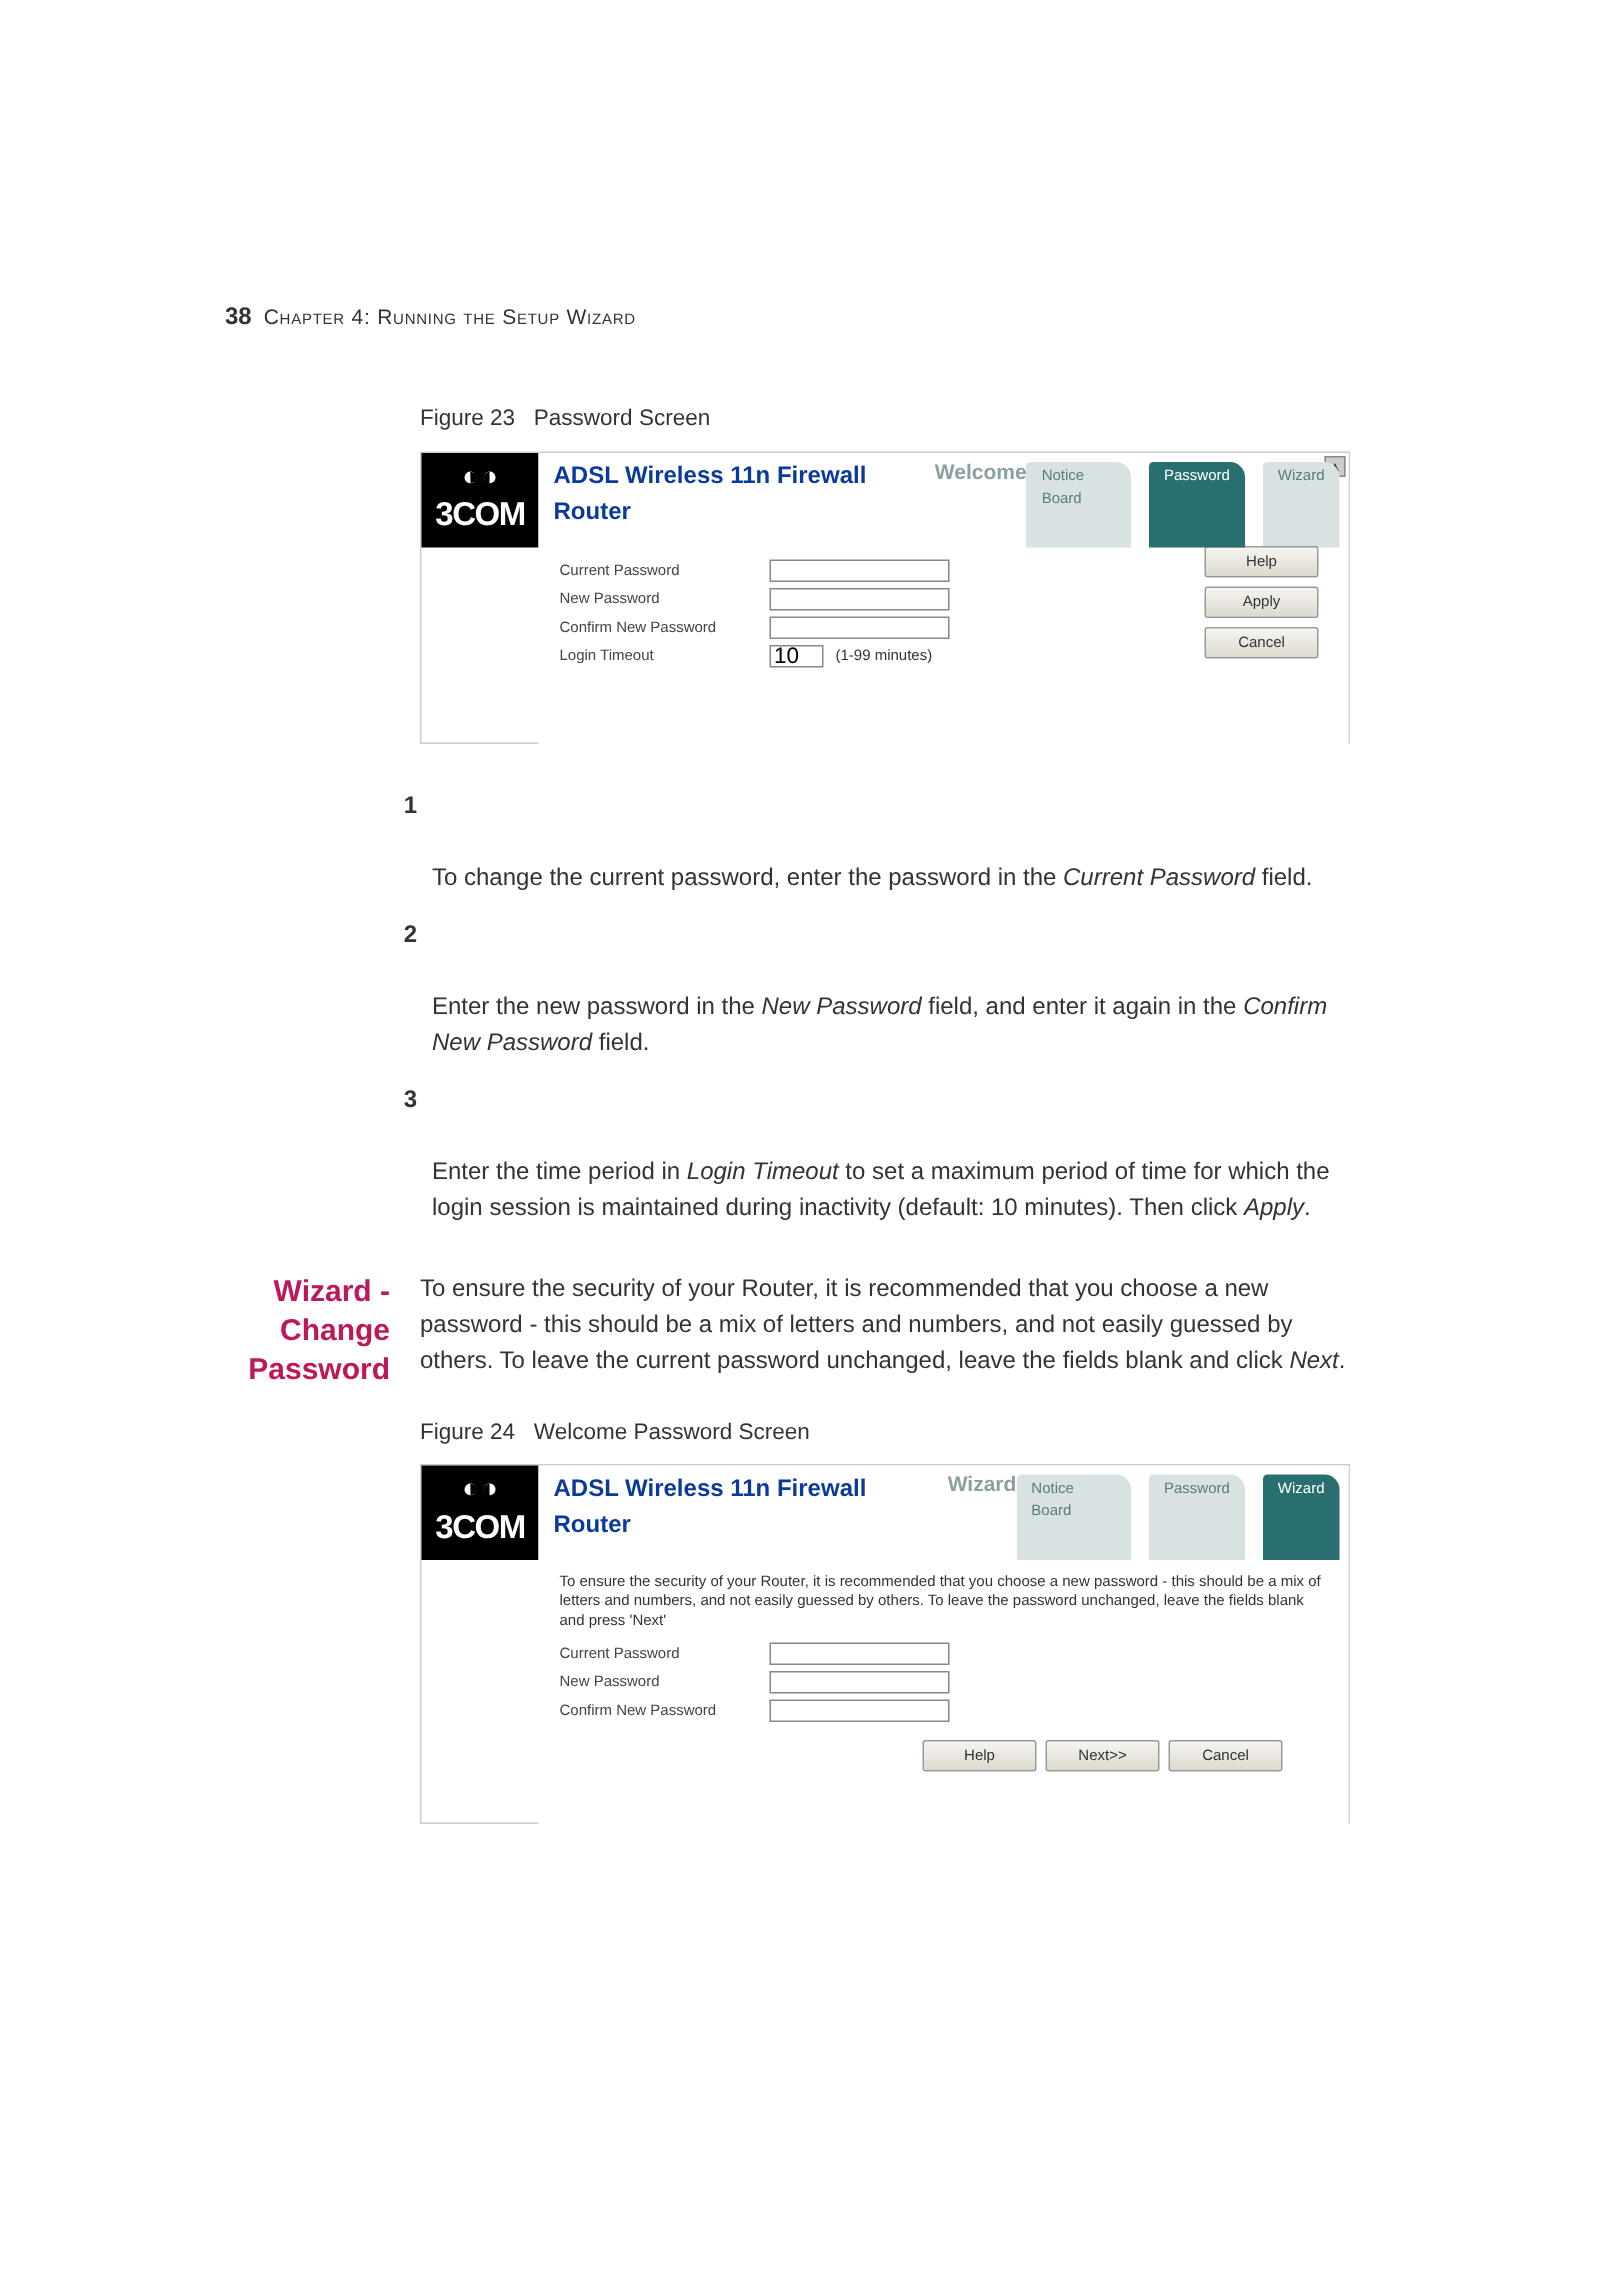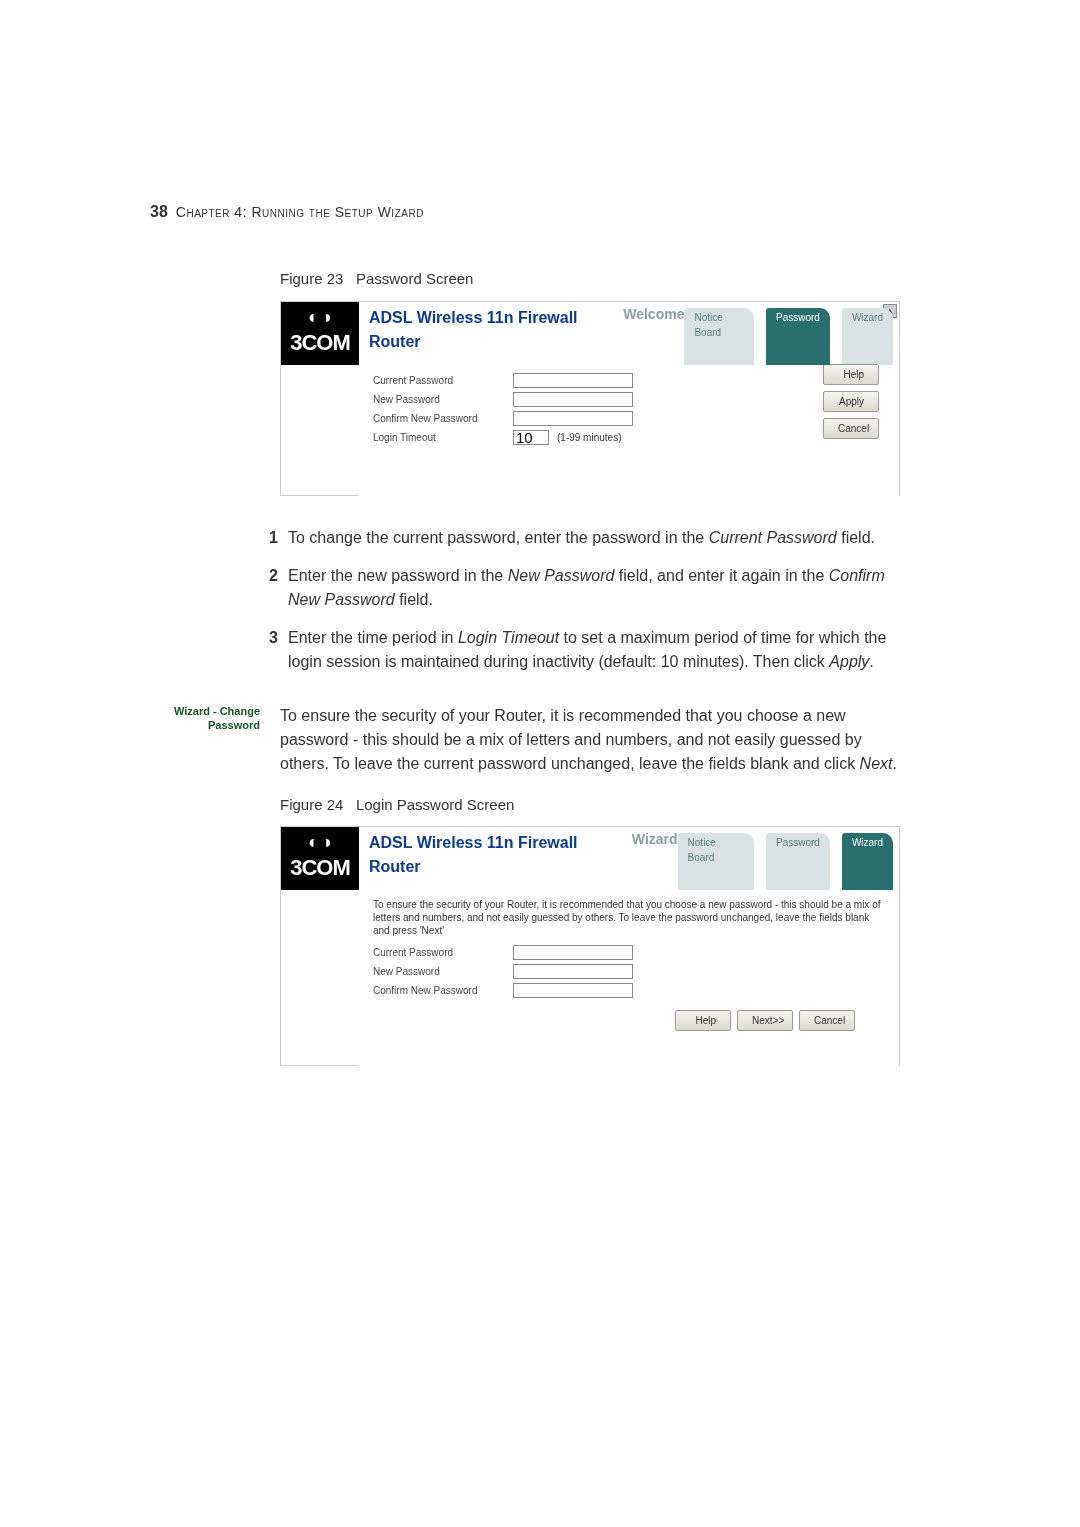--- a/index.html
+++ b/index.html
@@ -114,23 +114,23 @@
   .side-buttons {
     position: absolute;
     right: 20px;
     top: 62px;
     display: flex;
     flex-direction: column;
     gap: 6px;
   }
   .btn {
     font-size: 10px;
-    padding: 2px 14px;
-    width: 56px;
-    text-align: right;
+    padding: 2px 0;
+    width: 76px;
+    text-align: center;
     background: linear-gradient(#f5f5f0, #ddd9ce);
     border: 1px solid #999;
     border-radius: 2px;
     color: #333;
     cursor: pointer;
   }
   .bottom-buttons {
     display: flex;
     gap: 6px;
     justify-content: flex-end;
@@ -150,24 +150,24 @@
   }
   .info-box {
     font-size: 10px;
     color: #333;
     margin-bottom: 8px;
     line-height: 1.3;
   }
   ol.steps { list-style: none; margin-left: 110px; margin-bottom: 30px; }
   ol.steps li { display: flex; gap: 10px; margin-bottom: 14px; }
   ol.steps .num { font-weight: bold; width: 18px; flex-shrink: 0; text-align: right; }
-  ol.steps .txt { flex: 1; }
+  ol.steps .txt { flex: 1; margin-top: 48px; }
   em, .ital { font-style: italic; }
   .side-heading-row { display: flex; align-items: flex-start; gap: 20px; margin-bottom: 18px; }
-  .side-heading { width: 110px; text-align: right; font-weight: bold; color: #14532d; font-size: 11px; line-height: 1.3; }
+  .side-heading { width: 110px; text-align: right; font-weight: bold; color: #be185d; font-size: 20px; line-height: 1.3; }
   .side-para { flex: 1; }
 </style>
 </head>
 <body>
 
 <div class="page-header">
   <span class="page-num">38</span>
   <span class="chapter-title">Chapter 4: Running the Setup Wizard</span>
 </div>
 
@@ -248,21 +248,21 @@
     <span>Wizard - Change</span><br>
     <span>Password</span>
   </div>
   <div class="side-para">
     <span>To ensure the security of your Router, it is recommended that you choose a new password - this should be a mix of letters and numbers, and not easily guessed by others. To leave the current password unchanged, leave the fields blank and click </span><em>Next</em><span>.</span>
   </div>
 </div>
 
 <p class="fig-caption">
   <b>Figure 24</b>
-  &nbsp;&nbsp;<span>Login Password Screen</span>
+  &nbsp;&nbsp;<span>Welcome Password Screen</span>
 </p>
 
 <div class="router-shot" style="height:240px;">
   <div class="shot-top">
     <div class="logo-block">
       <div class="logo-sym">
         <span>◐</span>
           <span>◑</span>
       </div>
       <div class="logo-text">3COM</div>

